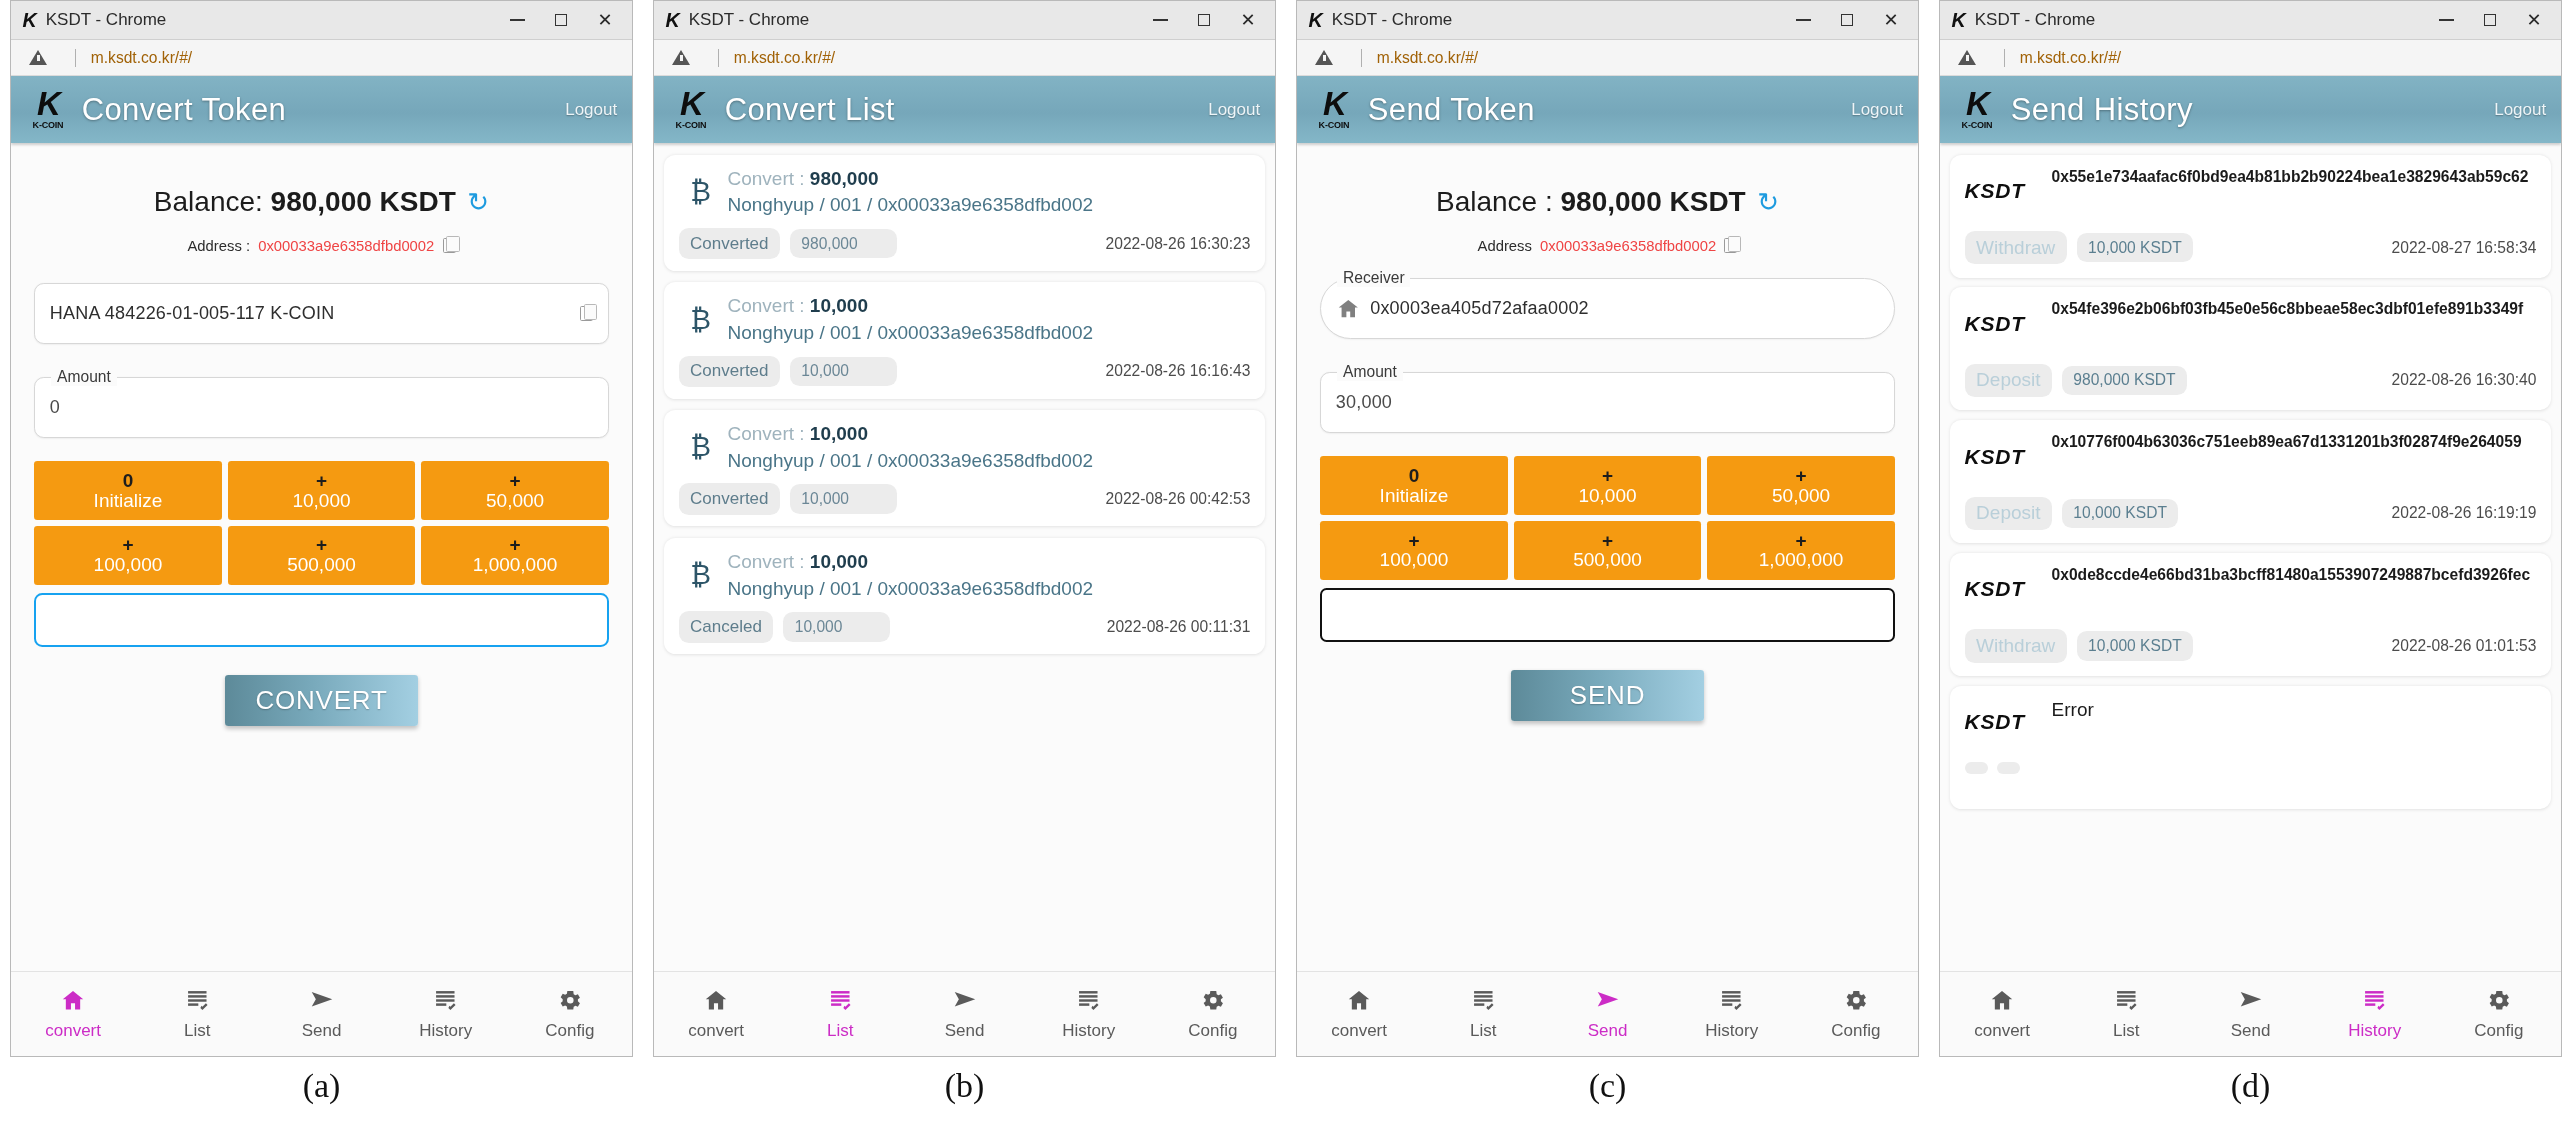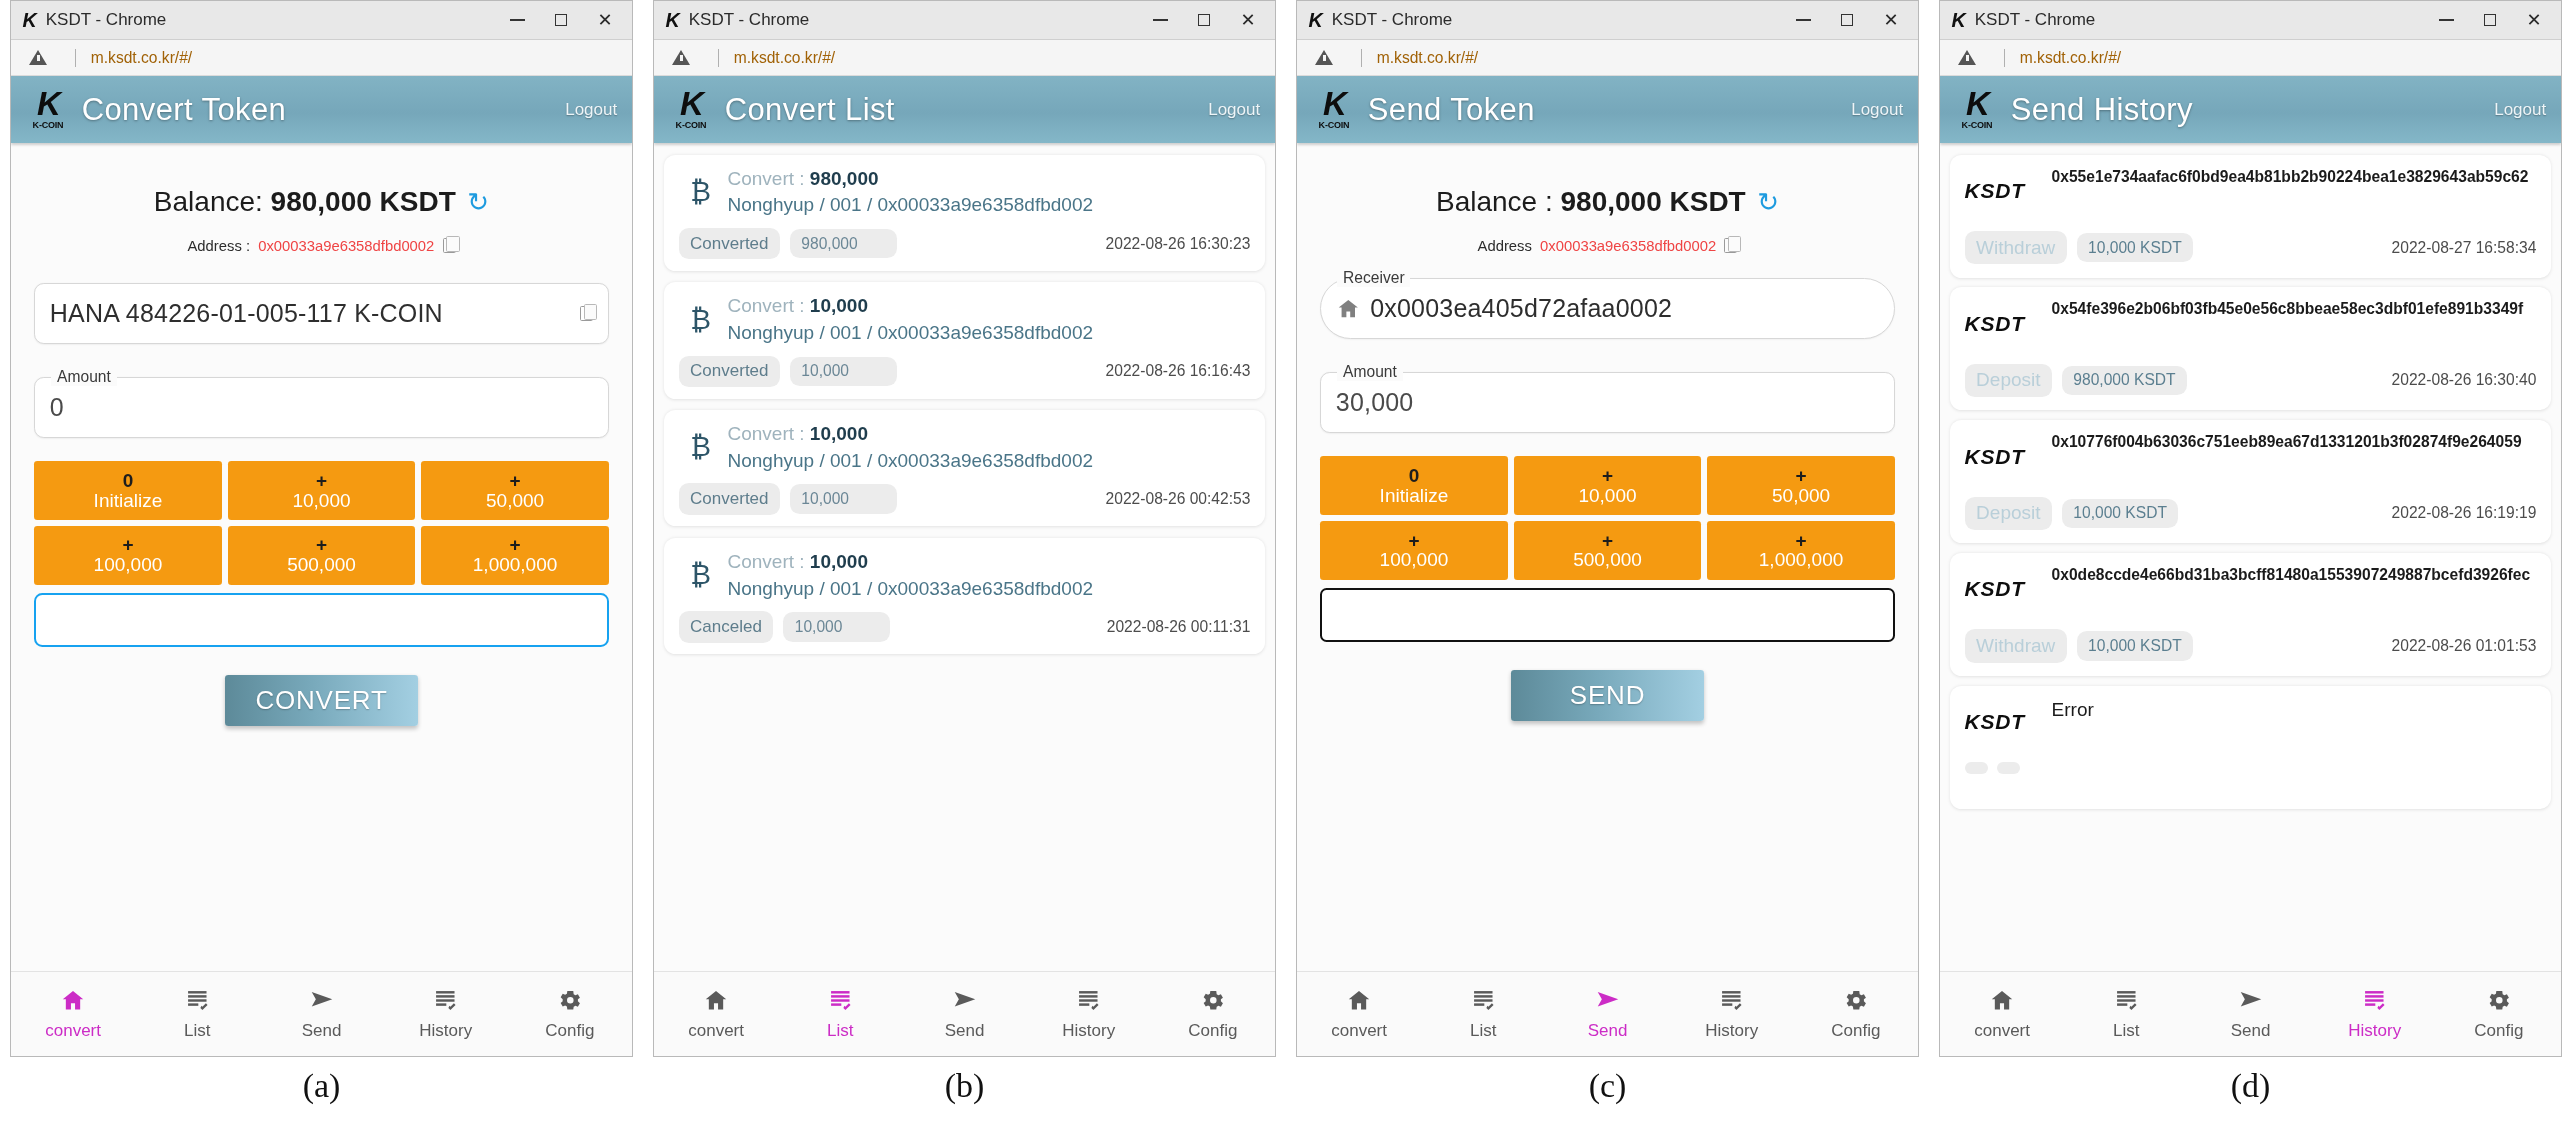--- a/index.html
+++ b/index.html
@@ -180,21 +180,21 @@
     display: flex; align-items: center;
     padding: 0 14.8px;
     box-shadow: 0 0.8px 1.6px rgba(0,0,0,.05);
   }
   .field.rounded { border-radius: 33px; }
   .field .legend {
     position: absolute; top: -9.8px; left: 16.4px;
     background: #fbfbfb; padding: 0 5.7px;
     font-size: 15.6px; color: #3a3a3a;
   }
-  .field .fval { font-size: 25px; color: #2e2e2e; letter-spacing: 0.2px; }
+  .field .fval { font-size: 18px; color: #2e2e2e; letter-spacing: 0.2px; }
   .field .fval.gray { color: #4a4a4a; }
   .field .fspacer { flex: 1 1 auto; }
   .home-ico { margin-right: 9.8px; display:flex; }
 
   .amt-field { margin-top: 33px; }
 
   .btn-grid {
     display: grid;
     grid-template-columns: 1fr 1fr 1fr;
     gap: 5.7px;

